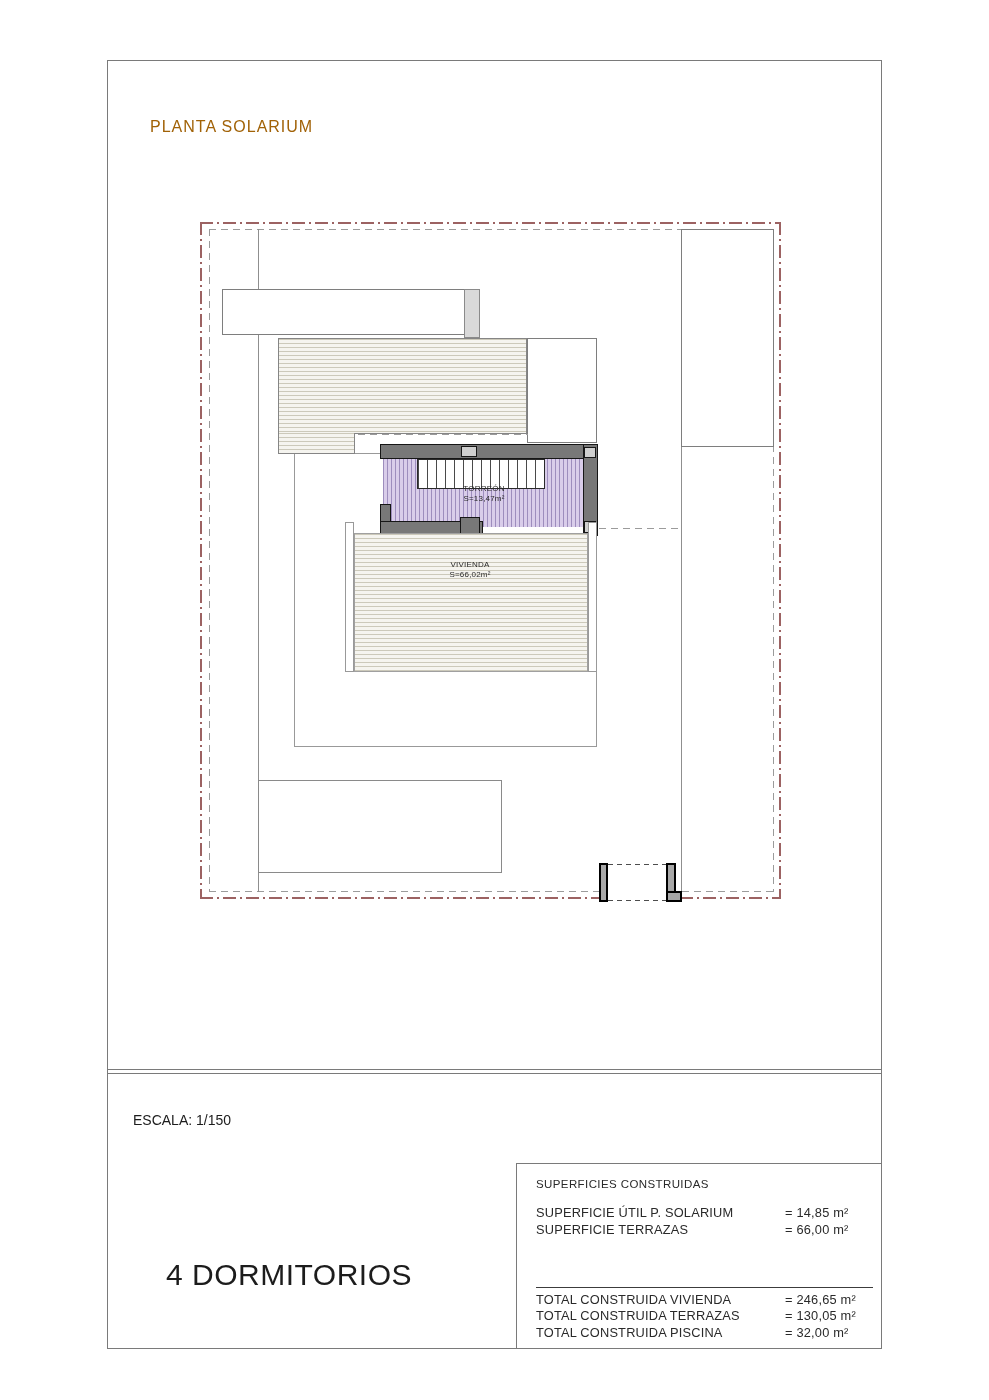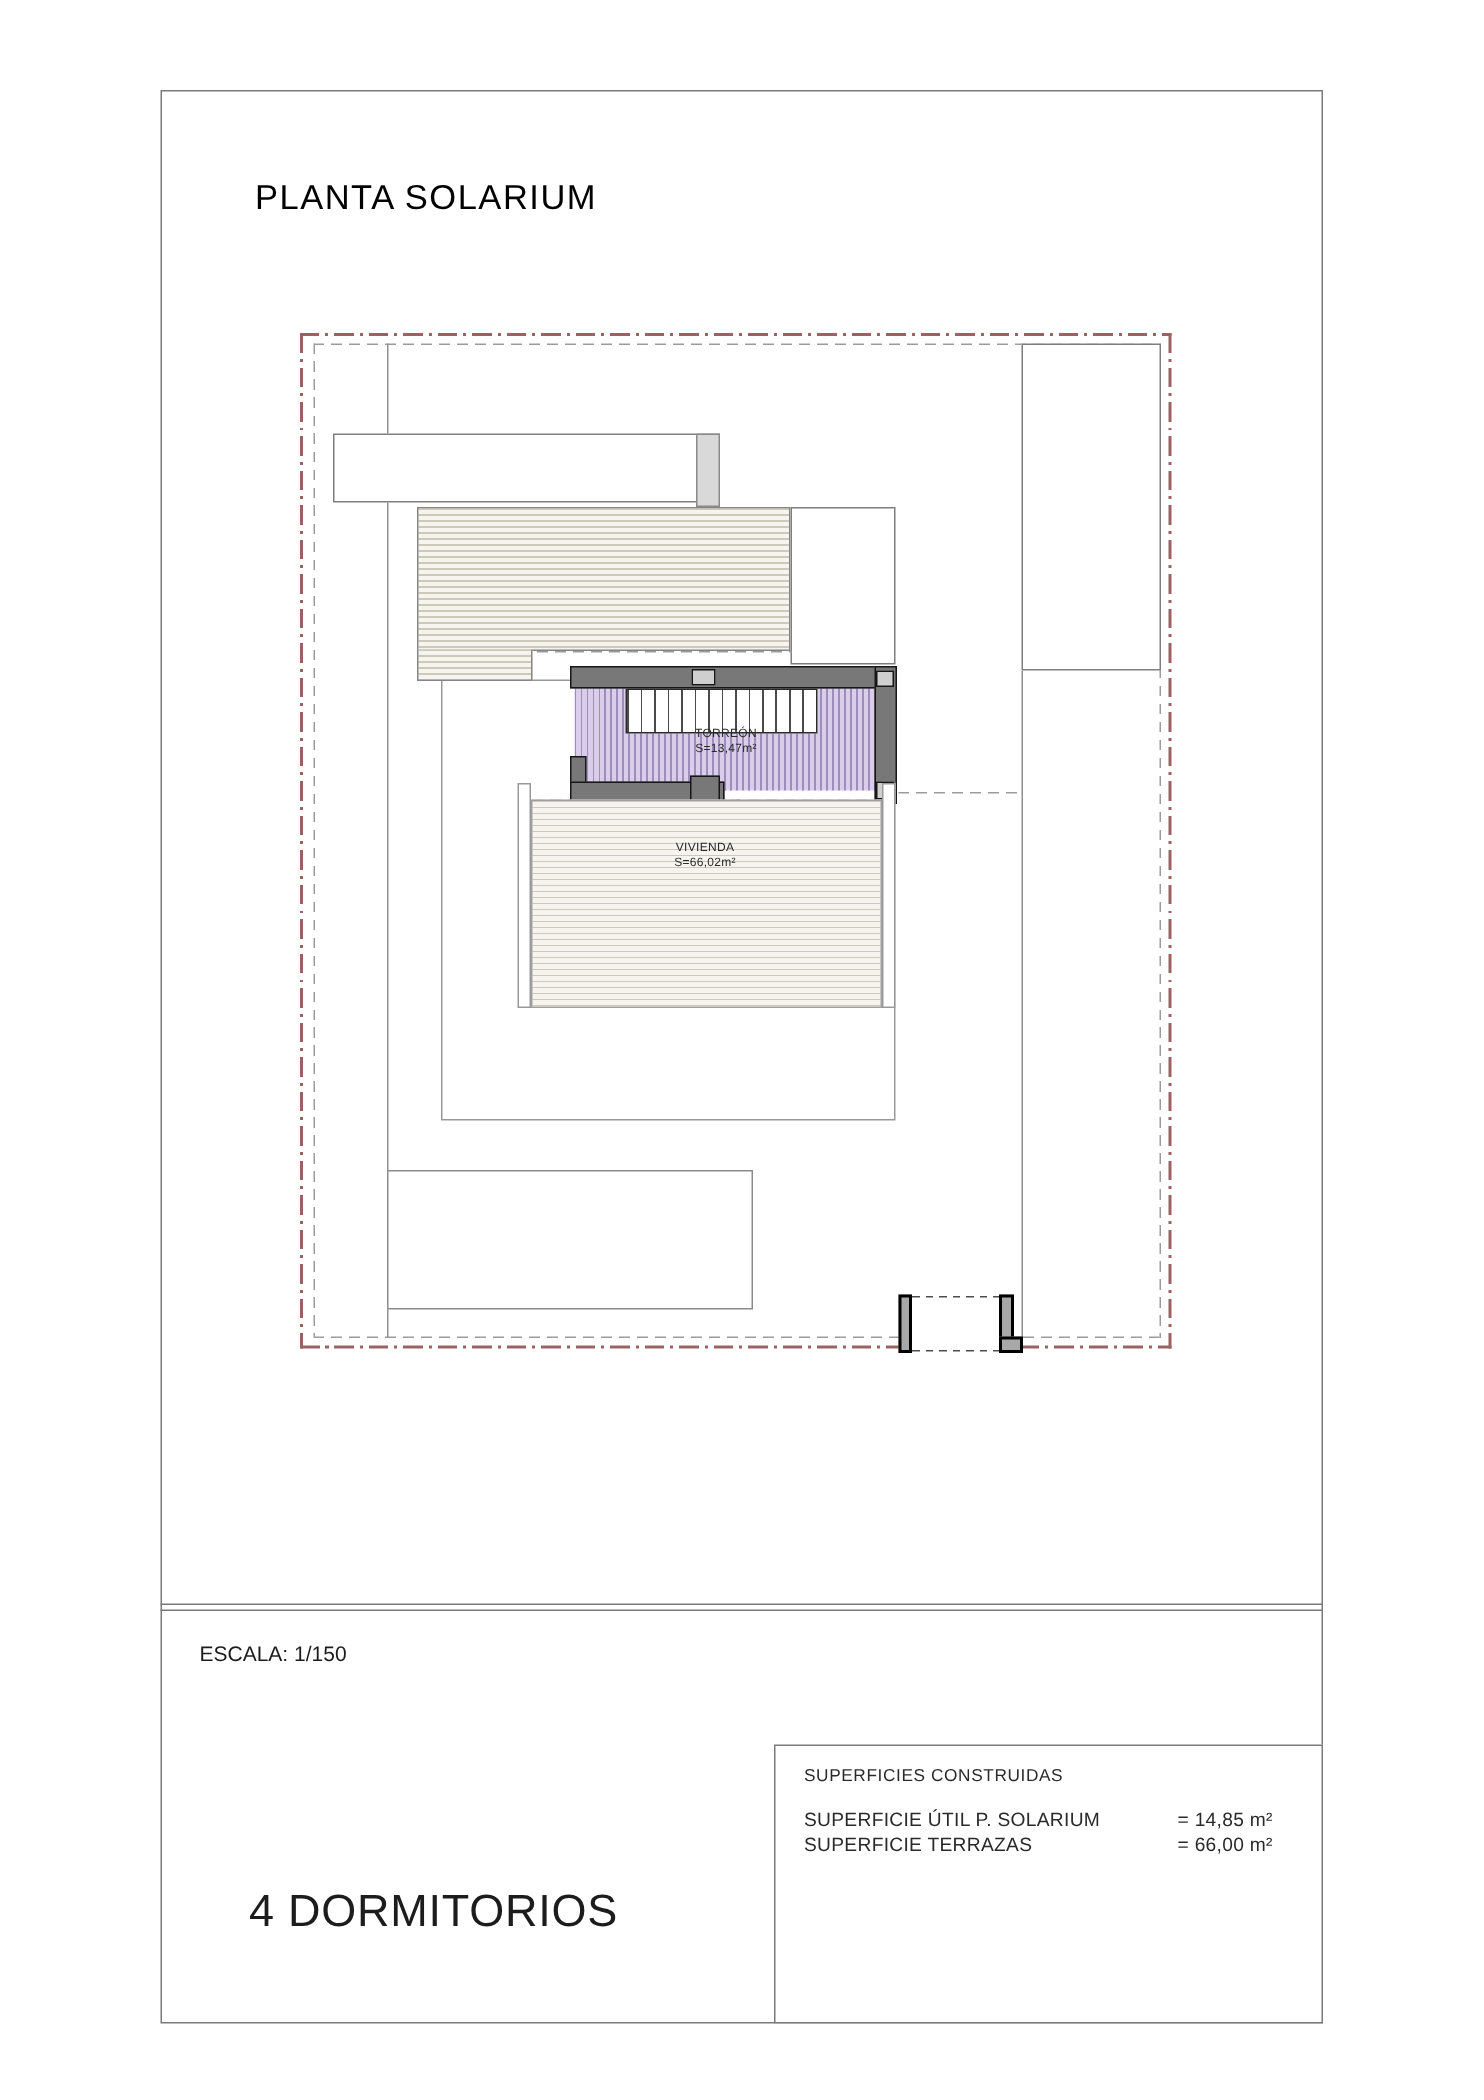--- a/index.html
+++ b/index.html
@@ -21,22 +21,22 @@
   .hatch-h{background-color:#f5f4ef;background-image:repeating-linear-gradient(180deg,#ccc9ba 0 1px,transparent 1px 4px);border:1px solid #858585;}
   .purple{background-color:#d9cdea;background-image:repeating-linear-gradient(90deg,#9d8dbd 0 1px,transparent 1px 4px);}
   .treads{background-color:#fff;background-image:repeating-linear-gradient(90deg,#4a4a4a 0 1px,transparent 1px 9px);border:1px solid #2a2a2a;}
   .wall{background:#787878;border:1px solid #161616;}
   .notch{background:#cfcfcf;border:1px solid #161616;}
   .whitebox{background:#fff;border:1px solid #7e7e7e;}
   .pillar{background:#a8a8a8;border:2px solid #000;}
   
   .roomlbl{font-size:8px;line-height:10px;text-align:center;color:#2a2a2a;letter-spacing:.2px;}
   
-  .sheet-title{font-size:23px;letter-spacing:1px;color:#000000;margin-left:20px;}
-  .scale-lbl{font-size:14px;color:#1c1c1c;}
+  .sheet-title{font-size:16px;letter-spacing:1px;color:#a16207;}
+  .scale-lbl{font-size:14px;color:#1c1c1c;margin-top:18px;}
   .bedrooms{font-size:30px;letter-spacing:.5px;color:#1c1c1c;}
   
   .tbox{border:1px solid #7a7a7a;background:#fff;display:flex;flex-direction:column;padding:12px 8px 7px 19px;}
   .t-title{font-size:20px;letter-spacing:.6px;color:#2a2a2a;}
   .t-sub{font-size:11.5px;letter-spacing:.4px;margin-top:2px;color:#2a2a2a;}
   .t-rows{margin-top:14px;}
   .t-row{display:flex;font-size:12.8px;line-height:17px;letter-spacing:.2px;color:#2a2a2a;}
   .t-row .lbl{flex:1;}
   .t-row .val{width:88px;white-space:nowrap;}
   .t-spacer{flex:1;}
@@ -126,13 +126,27 @@
     <div class="t-row">
       <span class="lbl">SUPERFICIE ÚTIL P. SOLARIUM</span>
       <span class="val">= 14,85 m²</span>
     </div>
     <div class="t-row">
       <span class="lbl">SUPERFICIE TERRAZAS</span>
       <span class="val">= 66,00 m²</span>
     </div>
   </div>
   <div class="t-spacer"></div>
+  <div class="t-totals">
+    <div class="t-row">
+      <span class="lbl">TOTAL CONSTRUIDA VIVIENDA</span>
+      <span class="val">= 246,65 m²</span>
+    </div>
+    <div class="t-row">
+      <span class="lbl">TOTAL CONSTRUIDA TERRAZAS</span>
+      <span class="val">= 130,05 m²</span>
+    </div>
+    <div class="t-row">
+      <span class="lbl">TOTAL CONSTRUIDA PISCINA</span>
+      <span class="val">= 32,00 m²</span>
+    </div>
+  </div>
 </div>
 
 </body></html>

